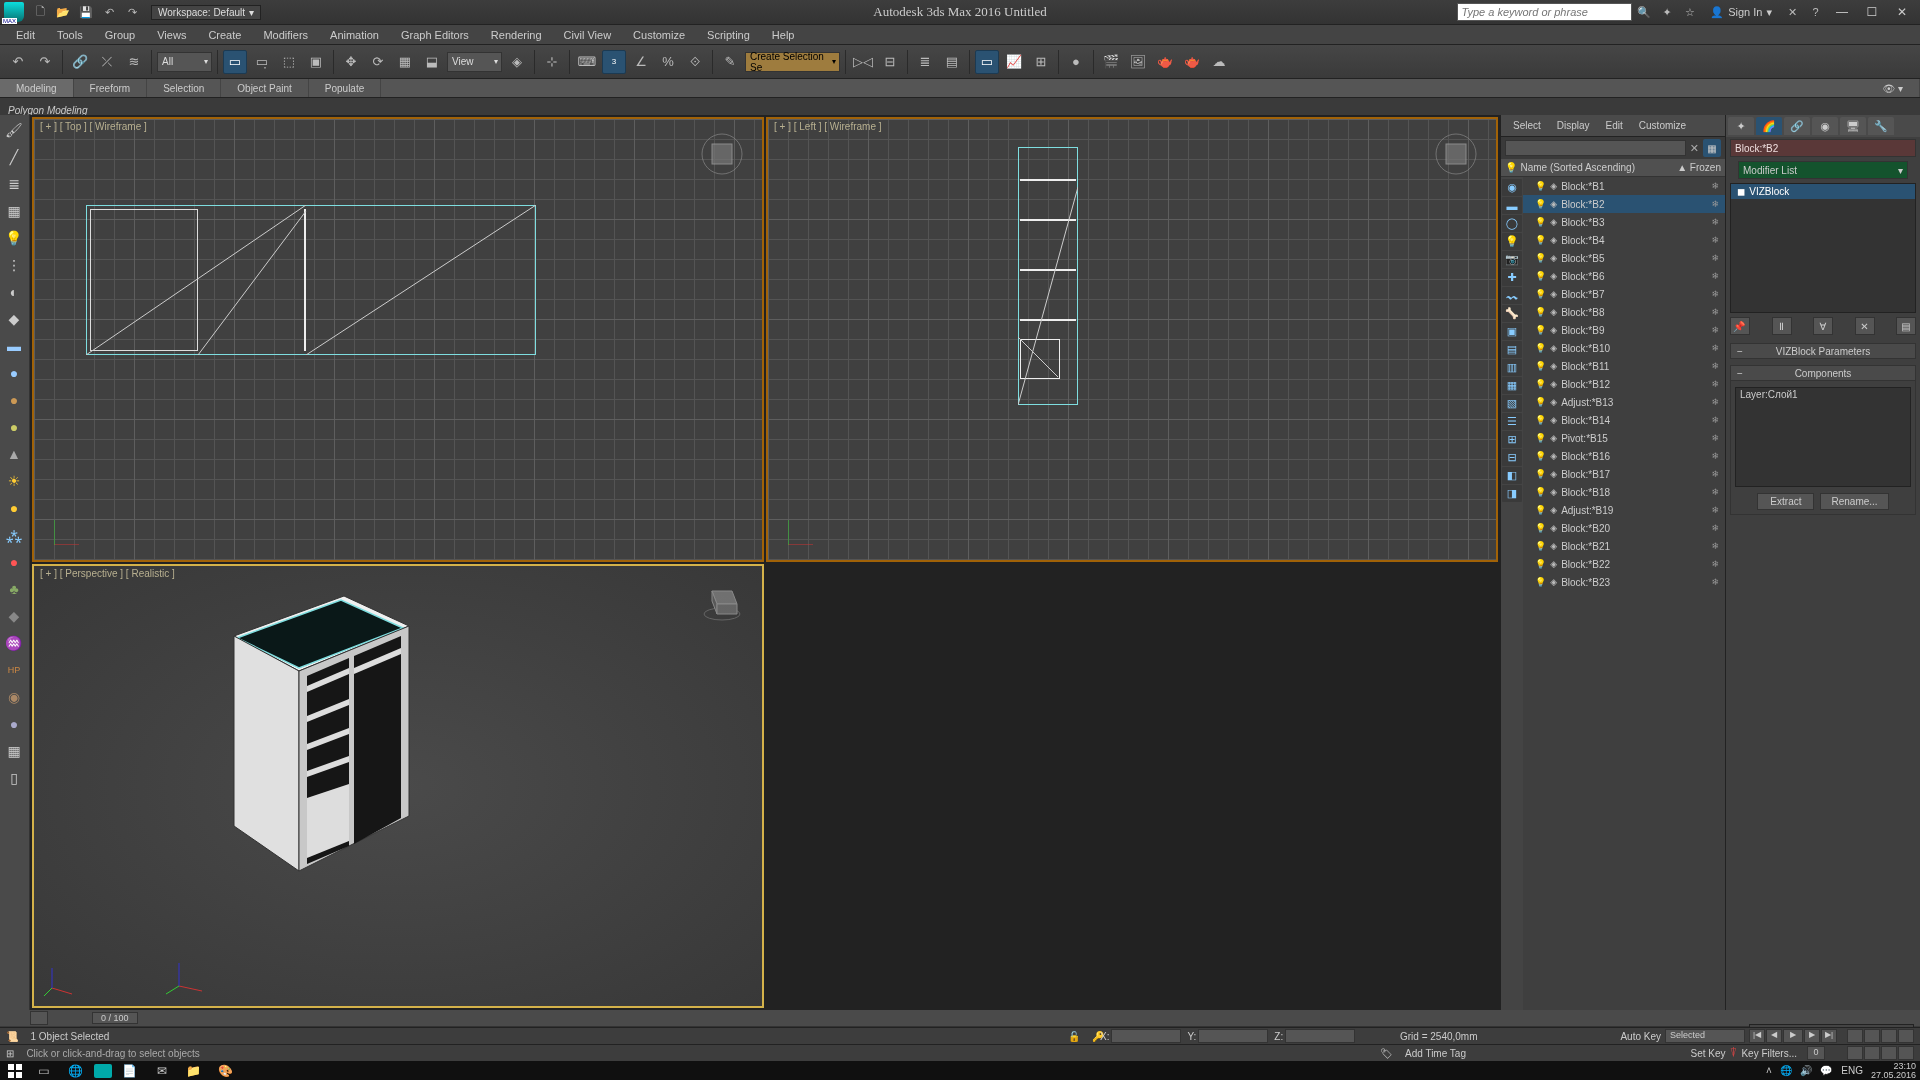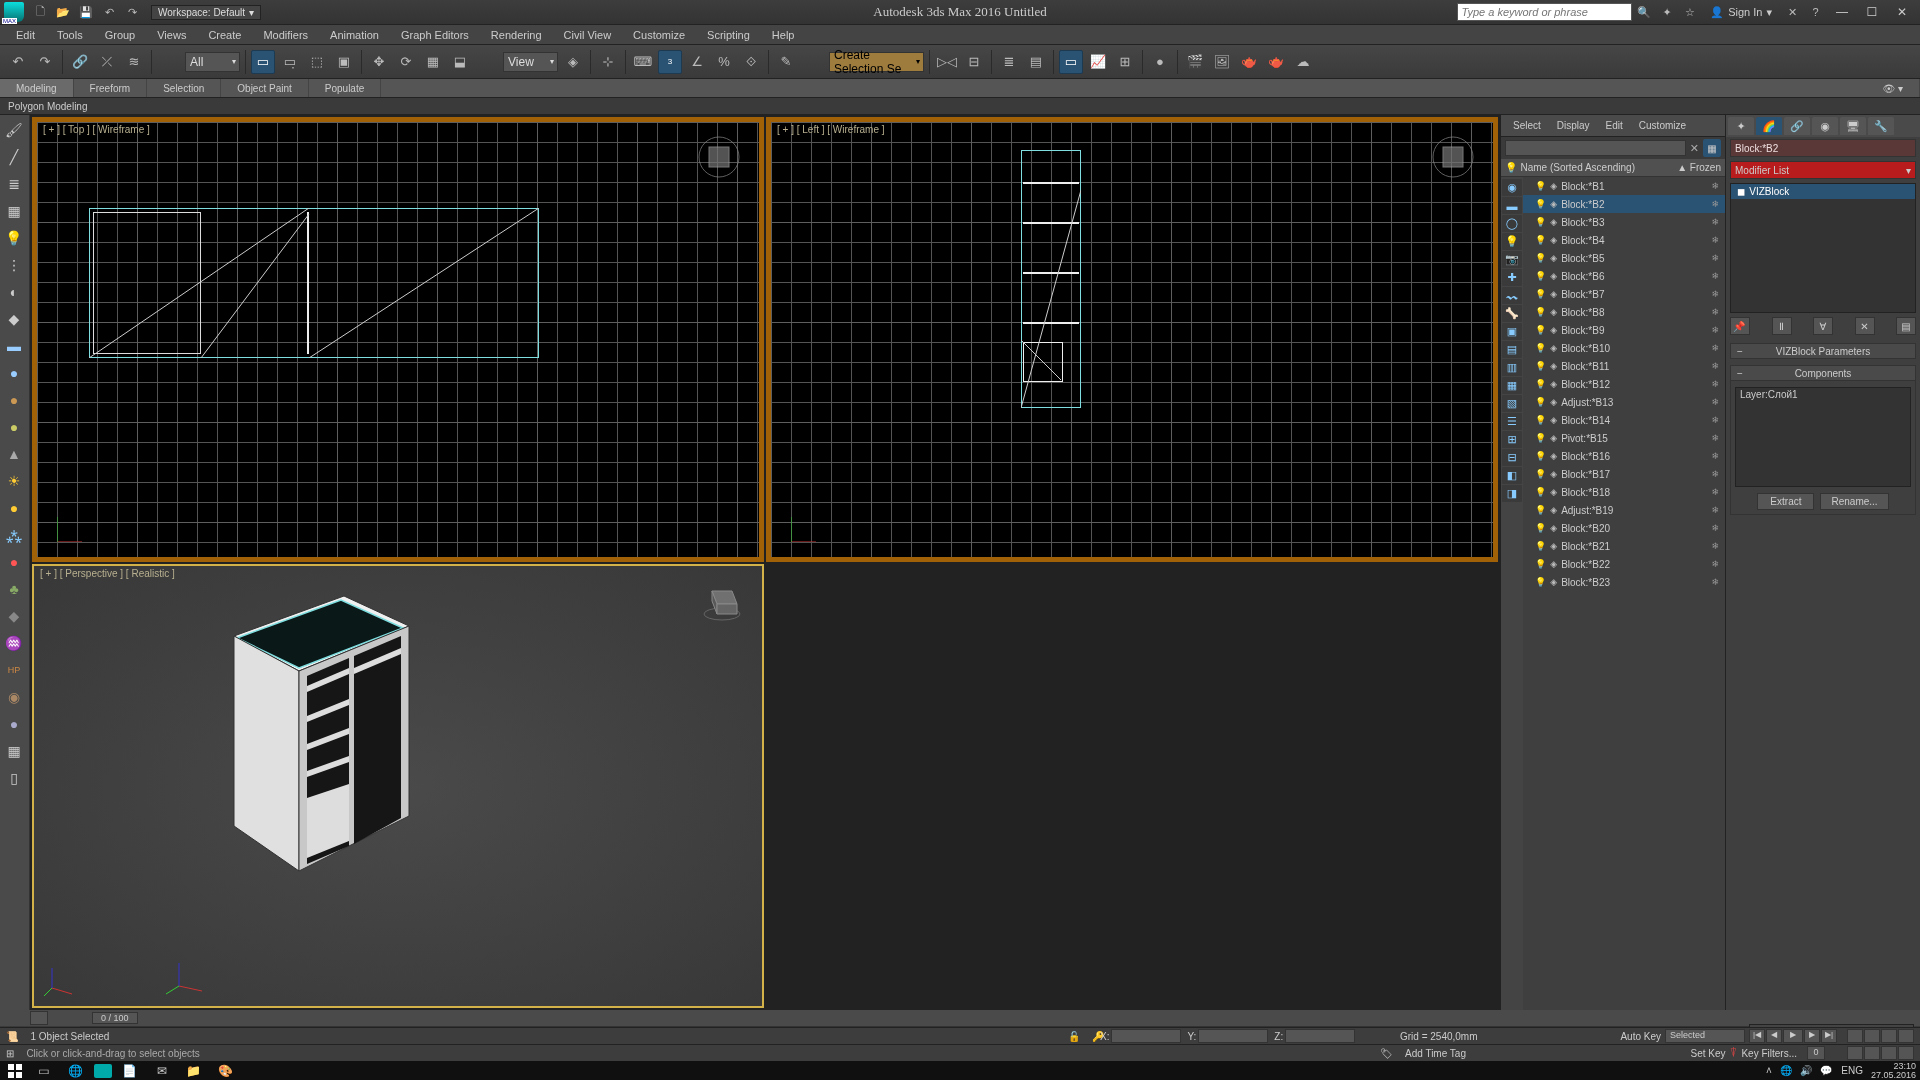--- a/index.html
+++ b/index.html
@@ -20,37 +20,37 @@
 
 
 .menubar { height:20px; background:#444; display:flex; align-items:center; padding:0 6px; gap:2px; border-bottom:1px solid #222;}
 .menuitem { padding:2px 10px; font-size:11px; color:#ccc; }
 
 
 .toolbar { height:34px; background:linear-gradient(#464646,#3a3a3a); display:flex; align-items:center; padding:0 6px; gap:3px; border-bottom:1px solid #222; overflow:hidden;}
 .tbtn { width:24px; height:24px; display:flex; align-items:center; justify-content:center; border:1px solid transparent; border-radius:2px; color:#bbb; font-size:13px;}
 .tbtn.active { background:#2a5272; border-color:#1c3a52; color:#fff;}
 .tsep { width:1px; height:24px; background:#2a2a2a; margin:0 2px;}
-.tdrop { height:20px; background:#555; border:1px solid #333; color:#ddd; padding:0 14px 0 4px; font-size:12px; display:flex; align-items:center; min-width:55px; position:relative;margin-left:28px;}
+.tdrop { height:20px; background:#555; border:1px solid #333; color:#ddd; padding:0 14px 0 4px; font-size:10px; display:flex; align-items:center; min-width:55px; position:relative;}
 .tdrop::after { content:"▾"; position:absolute; right:3px; font-size:8px;}
 .tdrop.sel { background:#9e7c3e; color:#000;}
 
 
 .ribbon-tabs { height:19px; background:#555; display:flex; align-items:stretch; border-bottom:1px solid #222;}
 .rtab { padding:2px 16px; font-size:10px; color:#ccc; border-right:1px solid #444; display:flex; align-items:center;}
 .rtab.active { background:#6a6a6a;}
-.subribbon { height:17px; background:#3a3a3a; display:flex; align-items:center; padding:4px 8px; font-size:10px; color:#ccc; border-bottom:1px solid #222;}
+.subribbon { height:17px; background:#3a3a3a; display:flex; align-items:center; padding:12px 8px; font-size:10px; color:#ccc; border-bottom:1px solid #222;font-style:italic;}
 
 
 .workspace { position:absolute; top:115px; left:0; right:0; bottom:70px; display:flex; background:#4a4a4a;}
 .left-tools { width:30px; background:#4a4a4a; display:flex; flex-direction:column; gap:3px; padding:3px 2px; border-right:1px solid #333;}
 .ltool { width:24px; height:24px; border-radius:2px; display:flex; align-items:center; justify-content:center; font-size:14px;} .lt-sun{color:#fc3;} .lt-sphere{color:#9cf;}
 
 .viewports { flex:1; display:grid; grid-template-columns:1fr 1fr; grid-template-rows:1fr 1fr; gap:2px; background:#222; padding:2px;}
-.viewport { position:relative; background:#000000; border:5px solid #a16207; overflow:hidden;}
+.viewport { position:relative; background:#404040; border:2px solid #a16207; overflow:hidden;}
 .viewport.active { border:2px solid #d4b24a;}
 .vp-label { position:absolute; top:2px; left:6px; font-size:10px; color:#b8b090; z-index:5;}
 .vp-grid { position:absolute; inset:0; background-image:linear-gradient(#545454 1px,transparent 1px),linear-gradient(90deg,#545454 1px,transparent 1px); background-size:20px 20px;}
 .vp-grid::before { content:""; position:absolute; inset:0; background-image:linear-gradient(#5e5e5e 1px,transparent 1px),linear-gradient(90deg,#5e5e5e 1px,transparent 1px); background-size:100px 100px;}
 .vp-axis { position:absolute; left:20px; bottom:15px; width:30px; height:30px; z-index:4;}
 .vp-cube { position:absolute; right:15px; top:10px; width:50px; height:50px; z-index:4; opacity:.7;}
 .wire-obj { position:absolute; border:1px solid #eee; }
 .wire-obj.sel { border-color:#7edee0;}
 
 .vp-persp { background:radial-gradient(ellipse at center,#4a4a4a 0%,#383838 100%);}
@@ -74,21 +74,21 @@
 .se-item .bulb { color:#fd4; font-size:9px;}
 .se-item .cube { color:#bbb; font-size:9px;}
 .se-item .snow { position:absolute; right:6px; color:#999; font-size:9px;}
 
 
 .command-panel { width:195px; background:#3f3f3f; border-left:1px solid #222; display:flex; flex-direction:column;}
 .cp-tabs { height:22px; display:flex; gap:2px; padding:2px; background:#4a4a4a;}
 .cp-tab { width:26px; height:18px; background:#555; display:flex; align-items:center; justify-content:center; font-size:11px; border-radius:2px 2px 0 0;}
 .cp-tab.active { background:#2a5272;}
 .cp-name { margin:2px 4px; height:18px; background:#5a3838; border:1px solid #333; color:#edd; font-size:10px; padding:0 4px; display:flex; align-items:center;}
-.cp-drop { margin:2px 4px; height:18px; background:#b91c1c; border:1px solid #333; font-size:10px; padding:0 4px; display:flex; align-items:center; position:relative;}
+.cp-drop { margin:2px 12px; height:18px; background:#14532d; border:1px solid #333; font-size:10px; padding:0 4px; display:flex; align-items:center; position:relative;}
 .cp-drop::after{content:"▾"; position:absolute; right:4px;}
 .cp-stack { margin:2px 4px; height:130px; background:#333; border:1px solid #222; }
 .cp-stack-item { padding:2px 6px; font-size:10px; background:#2a5272; color:#fff; display:flex; gap:4px;}
 .cp-mini-toolbar { margin:2px 4px; height:20px; display:flex; gap:2px; justify-content:space-between;}
 .cp-mini-toolbar div { width:20px; height:18px; background:#555; border:1px solid #333; font-size:10px; display:flex; align-items:center; justify-content:center;}
 .cp-rollout { margin:4px 4px 2px; }
 .cp-rollout-hdr { height:16px; background:#4a4a4a; display:flex; align-items:center; justify-content:center; font-size:10px; border:1px solid #333; position:relative;}
 .cp-rollout-hdr::before { content:"−"; position:absolute; left:6px;}
 .cp-rollout-body { background:#3f3f3f; border:1px solid #333; border-top:none; padding:4px; font-size:10px;}
 .cp-btn { display:block; margin:4px auto; padding:2px 18px; background:#555; border:1px solid #333; font-size:10px; text-align:center; width:fit-content;}

